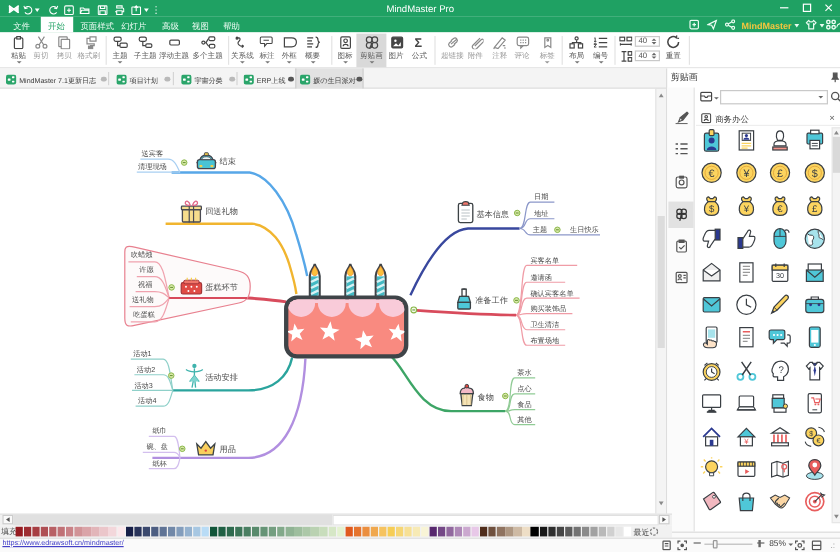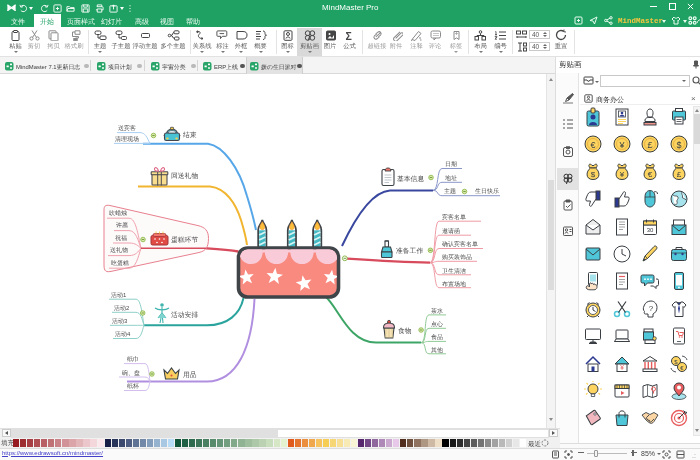--- a/index.html
+++ b/index.html
@@ -68,21 +68,21 @@
     </svg>
 <svg class="abs" style="left:589px;top:16px" width="9" height="9" viewBox="0 0 9 9" fill="none" stroke="#eafcf2" stroke-width="1">
       <path d="M1,4.5 L8,1 L5.5,8 L4,5 Z"></path>
     </svg>
 <svg class="abs" style="left:604px;top:16px" width="9" height="9" viewBox="0 0 9 9" fill="none" stroke="#eafcf2" stroke-width="1">
       <circle cx="7" cy="1.8" r="1.2"></circle>
       <circle cx="1.8" cy="4.5" r="1.2"></circle>
       <circle cx="7" cy="7.2" r="1.2"></circle>
       <path d="M2.8,4 L6,2.2 M2.8,5 L6,6.8"></path>
     </svg>
-<div class="abs" style="left:618px;top:16.5px;color:#f6c63e;font-size:7.5px;font-weight:bold;font-family:Liberation Mono, monospace;">MindMaster</div>
+<div class="abs" style="left:618px;top:16.5px;color:#f6c63e;font-size:7.5px;font-weight:bold;">MindMaster</div>
 <div class="abs" style="left:662px;top:20px;width:0;height:0;border-left:2.5px solid transparent;border-right:2.5px solid transparent;border-top:3px solid #eafcf2;"></div>
 <svg class="abs" style="left:671px;top:16px" width="10" height="9" viewBox="0 0 10 9" fill="none" stroke="#eafcf2" stroke-width="1">
       <path d="M3,1 L1,3 L2.5,4.5 L3,4 V8 H7 V4 L7.5,4.5 L9,3 L7,1 C6.5,2 5.5,2.3 5,2.3 C4.5,2.3 3.5,2 3,1 Z"></path>
     </svg>
 <div class="abs" style="left:683px;top:20px;width:0;height:0;border-left:2.5px solid transparent;border-right:2.5px solid transparent;border-top:3px solid #eafcf2;"></div>
 <svg class="abs" style="left:688px;top:16px" width="9" height="9" viewBox="0 0 9 9" fill="none" stroke="#eafcf2" stroke-width="1.2">
       <circle cx="2.3" cy="2.3" r="1.4"></circle>
       <circle cx="6.7" cy="2.3" r="1.4"></circle>
       <circle cx="2.3" cy="6.7" r="1.4"></circle>
       <circle cx="6.7" cy="6.7" r="1.4"></circle>

